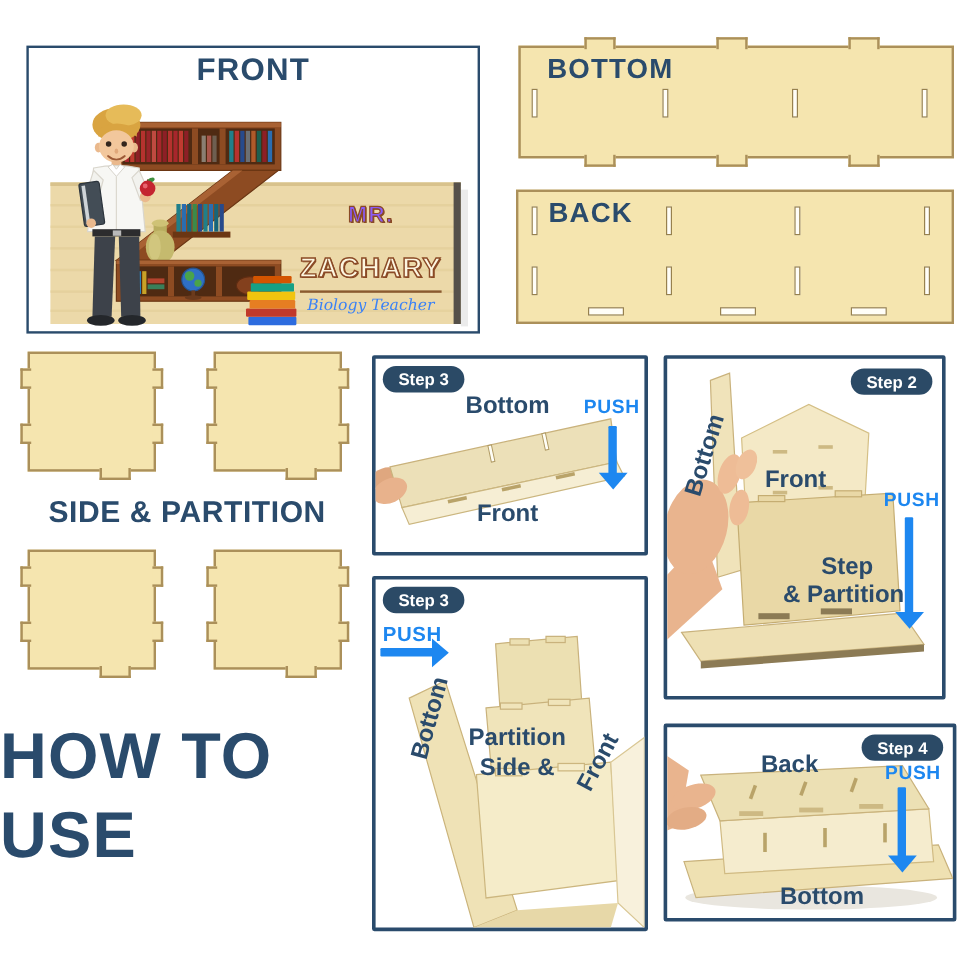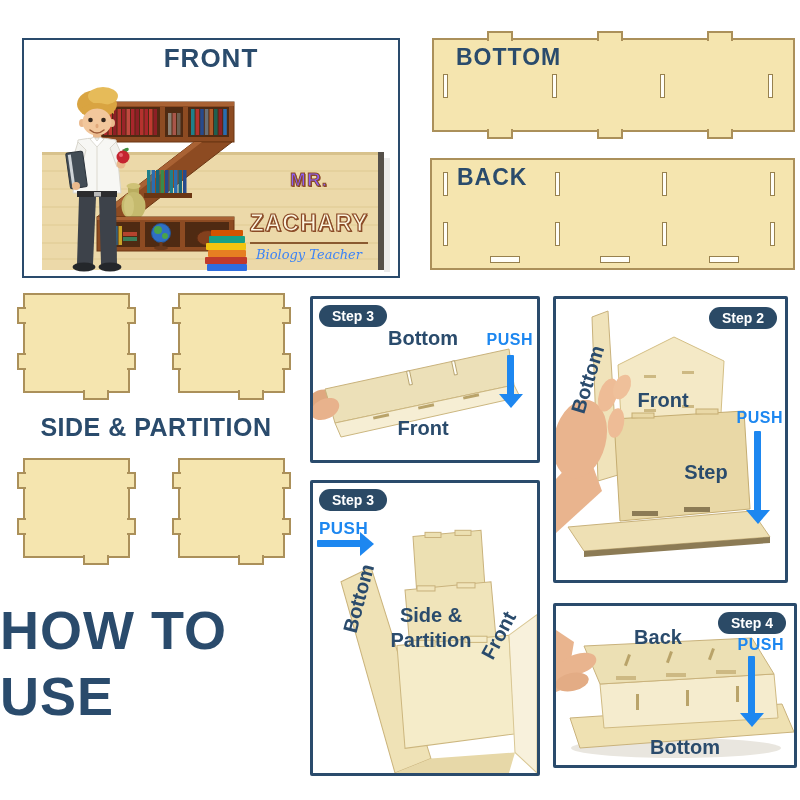--- a/index.html
+++ b/index.html
@@ -303,20 +303,21 @@
       <polygon points="0,180 30,148 46,192 0,234" fill="#e9b48e"></polygon>
       <ellipse cx="24" cy="140" rx="26" ry="40" fill="#e9b48e" transform="rotate(14 24 140)"></ellipse>
       <ellipse cx="52" cy="96" rx="9" ry="17" fill="#eebc96" transform="rotate(18 52 96)"></ellipse>
       <ellipse cx="60" cy="124" rx="8" ry="15" fill="#eebc96" transform="rotate(10 60 124)"></ellipse>
       <ellipse cx="66" cy="88" rx="8" ry="13" fill="#efc09a" transform="rotate(24 66 88)"></ellipse>
     </svg>
     <div class="badge" style="right:8px;top:8px;">Step 2</div>
     <div class="photo-label rot" style="left:-8px;top:69px;width:80px;transform:rotate(-73deg);">Bottom</div>
     <div class="photo-label" style="left:55px;width:104px;top:90px;">Front</div>
     <div class="photo-label" style="left:98px;width:104px;top:162px;">Step</div>
+    <div class="photo-label" style="left:75px;width:144px;top:186px;">&amp; Partition</div>
     <div class="push" style="right:2px;top:110px;">PUSH</div>
     <div class="arrow-down" style="left:198px;top:132px;height:80px;"></div>
   </div>
 
   <div class="step-box" style="left:310px;top:480px;width:230px;height:296px;">
     <svg class="photo-svg" viewBox="0 0 224 282" preserveAspectRatio="none">
       <polygon points="28,96 58,82 118,268 82,282" fill="#efe2b6" stroke="#cbb47c" stroke-width="1"></polygon>
       <polygon points="100,52 168,46 172,102 104,110" fill="#ece0b2" stroke="#c9b27c" stroke-width="1"></polygon>
       <rect x="112" y="48" width="16" height="5" fill="#ece0b2" stroke="#c9b27c" stroke-width="1"></rect>
       <rect x="142" y="46" width="16" height="5" fill="#ece0b2" stroke="#c9b27c" stroke-width="1"></rect>
@@ -327,22 +328,22 @@
       <rect x="100" y="153" width="22" height="6" fill="#f5ecc9" stroke="#ccb67e" stroke-width="1"></rect>
       <rect x="152" y="149" width="22" height="6" fill="#f5ecc9" stroke="#ccb67e" stroke-width="1"></rect>
       <polygon points="196,148 224,128 224,282 202,262" fill="#f8f1dc" stroke="#d9c794" stroke-width="1"></polygon>
       <polygon points="82,282 118,268 202,262 196,282" fill="#e7d8a8"></polygon>
     </svg>
     <div class="badge" style="left:6px;top:6px;">Step 3</div>
     <div class="push" style="left:6px;top:36px;font-size:17px;">PUSH</div>
     <div class="arrow-right" style="left:4px;top:57px;width:44px;"></div>
     <div class="photo-label rot" style="left:6px;top:104px;width:80px;transform:rotate(-75deg);">Bottom</div>
     <div class="photo-label" style="left:46px;width:144px;top:120px;line-height:25px;">
+      <div>Partition</div>
       <div>Side &amp;</div>
-      <div>Partition</div>
     </div>
     <div class="photo-label rot" style="left:146px;top:141px;width:80px;transform:rotate(-62deg);">Front</div>
   </div>
 
   <div class="step-box" style="left:553px;top:603px;width:244px;height:165px;">
     <svg class="photo-svg" viewBox="0 0 238 159" preserveAspectRatio="none">
       <ellipse cx="120" cy="142" rx="105" ry="10" fill="#e9e6df"></ellipse>
       <polygon points="14,112 226,98 238,126 24,142" fill="#efe1b2" stroke="#c9b27c" stroke-width="1"></polygon>
       <polygon points="44,78 218,68 222,112 48,122" fill="#f5ecce" stroke="#d0ba82" stroke-width="1"></polygon>
       <rect x="80" y="88" width="3" height="16" fill="#b9a369"></rect>

